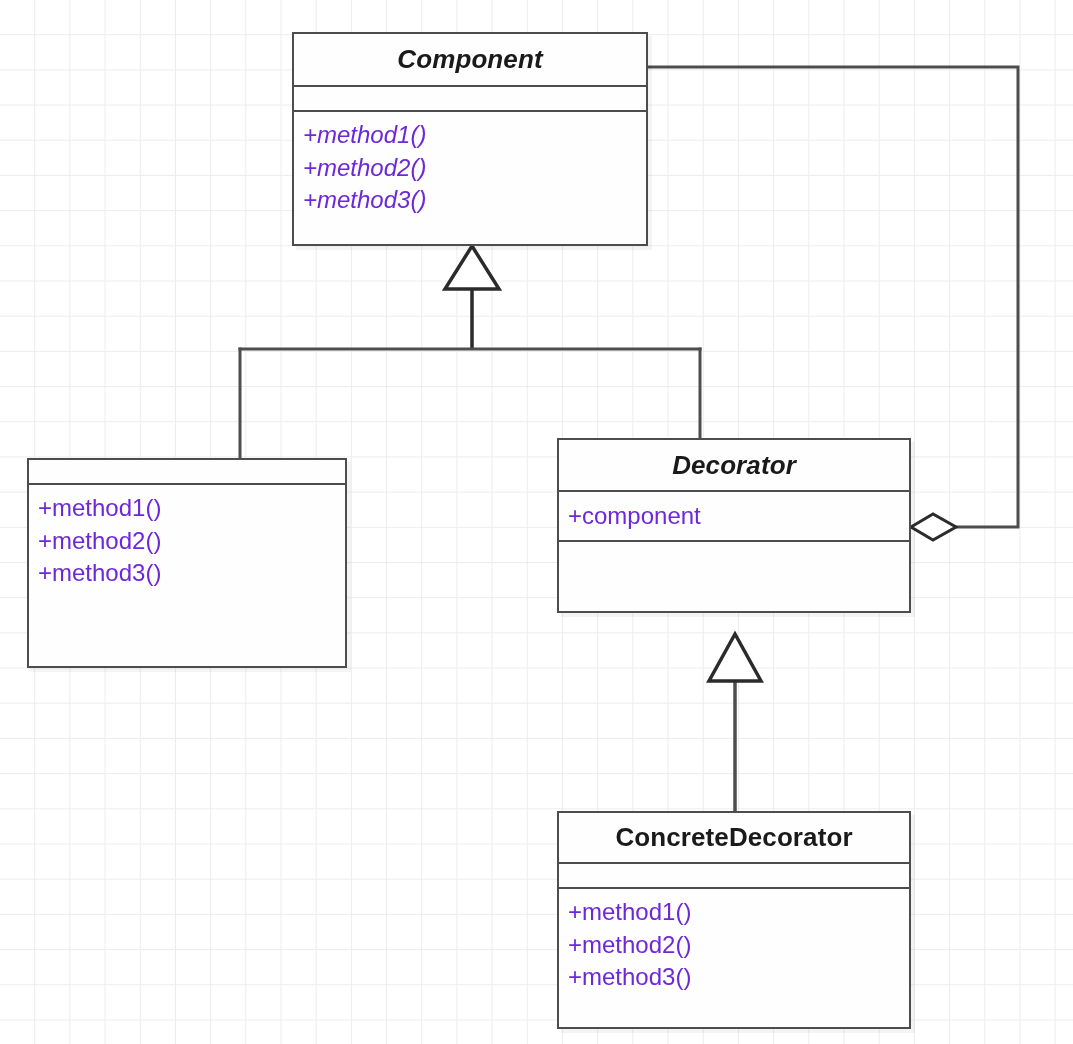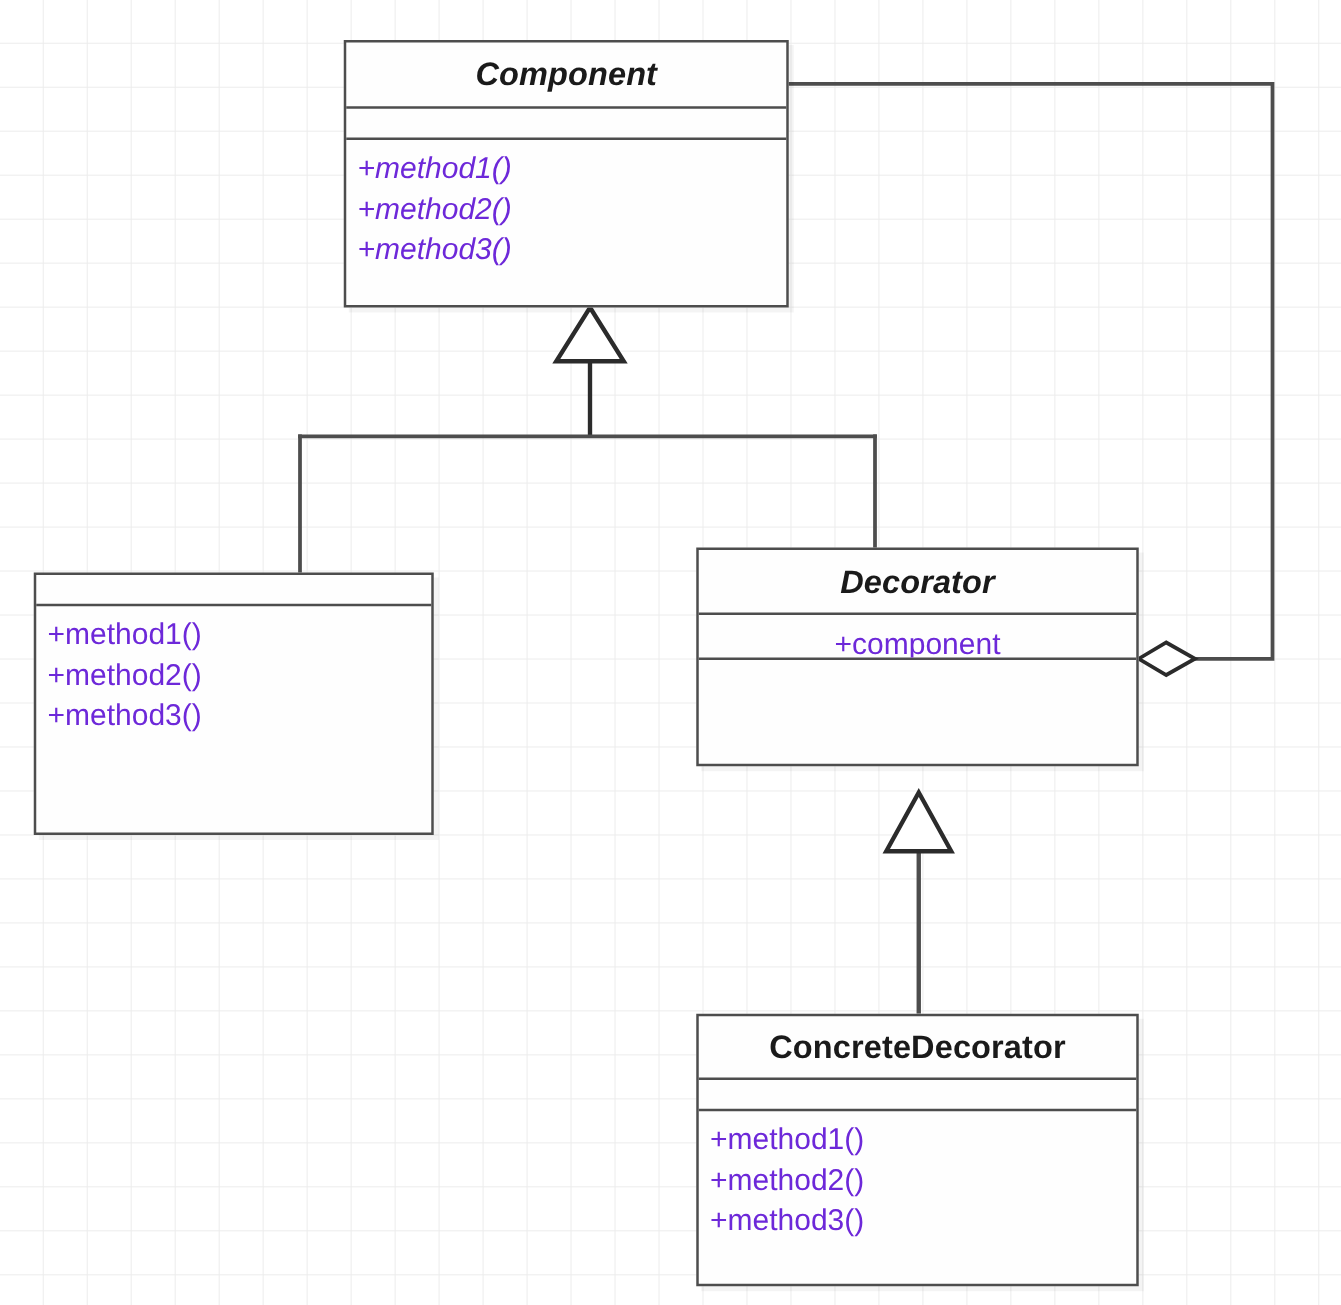--- a/index.html
+++ b/index.html
@@ -106,21 +106,21 @@
     </g>
 
     <g>
 
       <path d="M 631 67 L 1018 67 L 1018 527 L 956 527" stroke="#4d4d4d" stroke-width="3" fill="none" stroke-linecap="square" stroke-linejoin="miter"></path>
 
       <path d="M 911 527 L 933 514 L 956 527 L 933 540 Z" fill="#ffffff" stroke="#2b2b2b" stroke-width="3" stroke-linejoin="miter"></path>
     </g>
   </svg>
 
-  <div class="uml-class" style="left:275px; top:32px; width:356px; height:214px;">
+  <div class="uml-class" style="left:292px; top:32px; width:356px; height:214px;">
     <div class="compartment title" style="height:53px;">
       <span class="class-name abstract">Component</span>
     </div>
     <div class="compartment attrs" style="height:25px;">
       <div class="empty-row"></div>
     </div>
     <div class="compartment ops" style="flex:1 1 auto;">
       <div class="member abstract">+method1()</div>
       <div class="member abstract">+method2()</div>
       <div class="member abstract">+method3()</div>
@@ -135,21 +135,21 @@
       <div class="member">+method1()</div>
       <div class="member">+method2()</div>
       <div class="member">+method3()</div>
     </div>
   </div>
 
   <div class="uml-class" style="left:557px; top:438px; width:354px; height:175px;">
     <div class="compartment title" style="height:52px;">
       <span class="class-name abstract">Decorator</span>
     </div>
-    <div class="compartment attrs" style="height:36px; padding-top:8px;text-align:center;">
+    <div class="compartment attrs" style="height:50px; padding-top:8px;">
       <div class="member">+component</div>
     </div>
     <div class="compartment ops" style="flex:1 1 auto;">
       <div class="empty-row"></div>
     </div>
   </div>
 
   <div class="uml-class" style="left:557px; top:811px; width:354px; height:218px;">
     <div class="compartment title" style="height:51px;">
       <span class="class-name">ConcreteDecorator</span>

